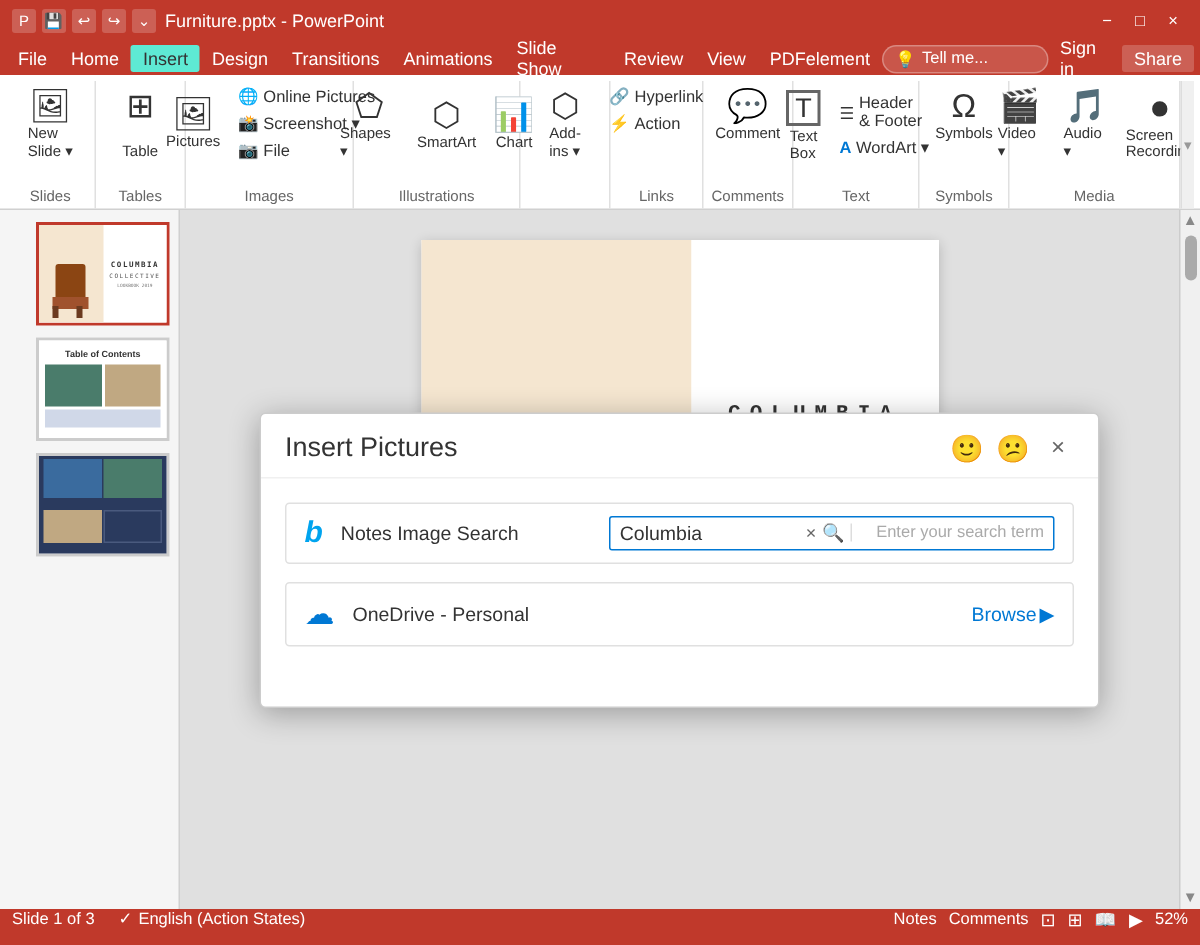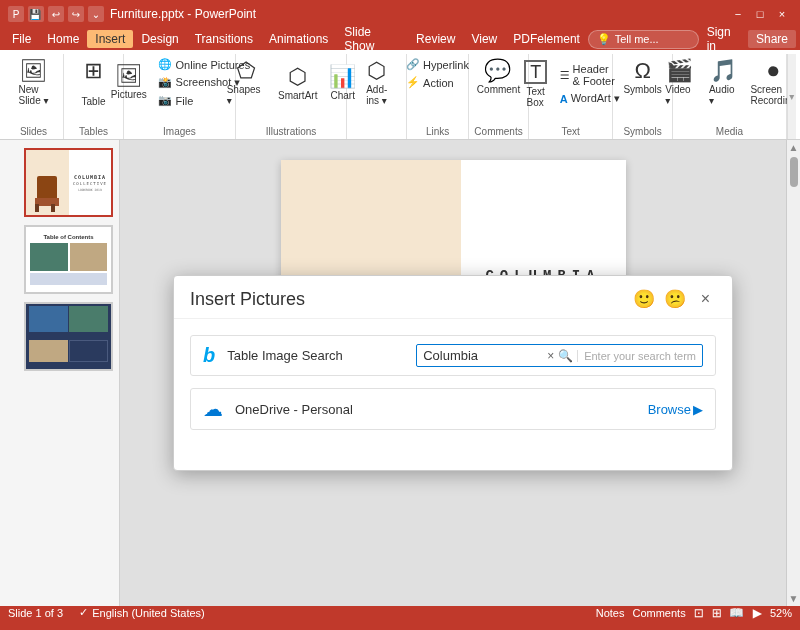--- a/index.html
+++ b/index.html
@@ -30,21 +30,21 @@
       align-items: center;
       padding: 0 4px;
     }
     .menu-item {
       color: white;
       padding: 2px 8px;
       font-size: 12px;
       cursor: pointer;
       border-radius: 2px;
     }
-    .menu-item.active-tab { background: #fdba74; color: #333; }
+    .menu-item.active-tab { background: #5eead4; color: #333; }
 
     
     .ribbon {
       background: white;
       border-bottom: 1px solid #d0d0d0;
       height: 90px;
       display: flex;
       align-items: stretch;
       padding: 4px 4px 0;
     }
@@ -211,21 +211,21 @@
       border: none;
       outline: none;
       font-size: 13px;
       width: 120px;
       color: #333;
     }
     .search-hint {
       font-size: 11px;
       color: #aaa;
       border-left: 1px solid #ddd;
-      padding-left: 6px;
+      padding-left: 16px;
     }
     .browse-btn {
       font-size: 13px;
       color: #0078d4;
       cursor: pointer;
       display: flex;
       align-items: center;
       gap: 2px;
     }
     .dialog-footer {
@@ -553,21 +553,21 @@
           <div class="dialog-header-icons">
             <span class="dialog-icon">🙂</span>
             <span class="dialog-icon">😕</span>
             <span class="dialog-close">×</span>
           </div>
         </div>
         <div class="dialog-body">
 
           <div class="dialog-row">
             <span class="bing-icon">b</span>
-            <span class="dialog-row-label">Table Image Search</span>
+            <span class="dialog-row-label">Notes Image Search</span>
             <div class="search-box">
               <input class="search-input" type="text" value="Columbia" style="">
               <span style="color:#666; cursor:pointer; font-size:12px;">×</span>
               <span style="color:#0078d4; font-size:12px; cursor:pointer;">🔍</span>
               <span class="search-hint">Enter your search term</span>
             </div>
           </div>
 
           <div class="dialog-row">
             <span class="onedrive-icon">☁</span>
@@ -590,21 +590,21 @@
     </div>
     <div style="font-size:10px; color:#888; cursor:pointer;">▼</div>
   </div>
 </div>
 
 <div class="status-bar">
   <div class="status-left">
     <span>Slide 1 of 3</span>
     <span style="display:flex; align-items:center; gap:4px;">
       <span>✓</span>
-      <span>English (United States)</span>
+      <span>English (Action States)</span>
     </span>
   </div>
   <div class="status-right">
     <span style="cursor:pointer;">Notes</span>
     <span style="cursor:pointer;">Comments</span>
     <span style="cursor:pointer; font-size:12px;">⊡</span>
     <span style="cursor:pointer; font-size:12px;">⊞</span>
     <span style="cursor:pointer; font-size:12px;">📖</span>
     <span style="cursor:pointer; font-size:12px;">▶</span>
     <span>52%</span>

